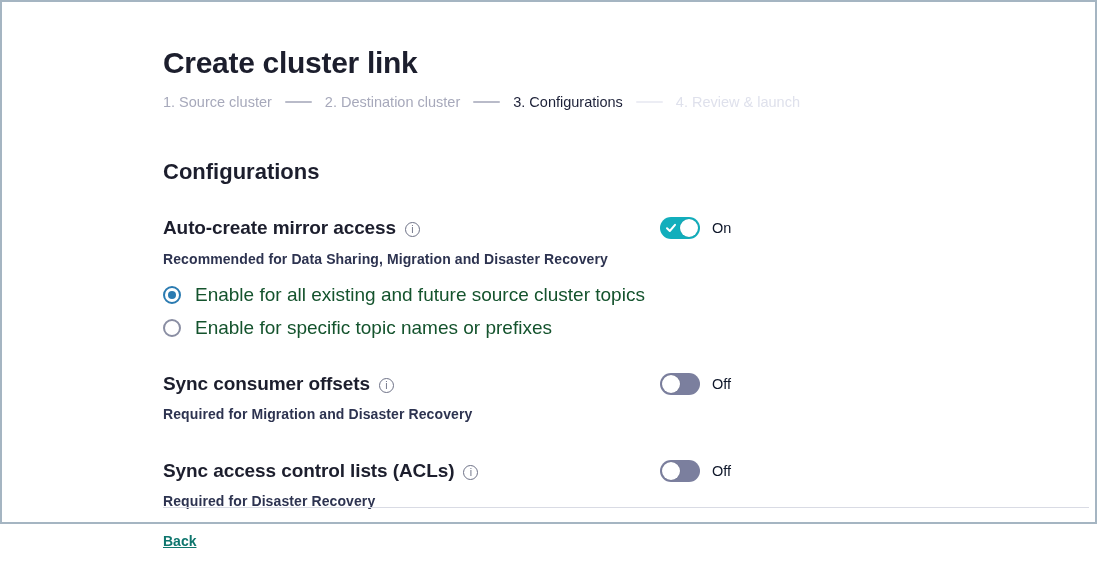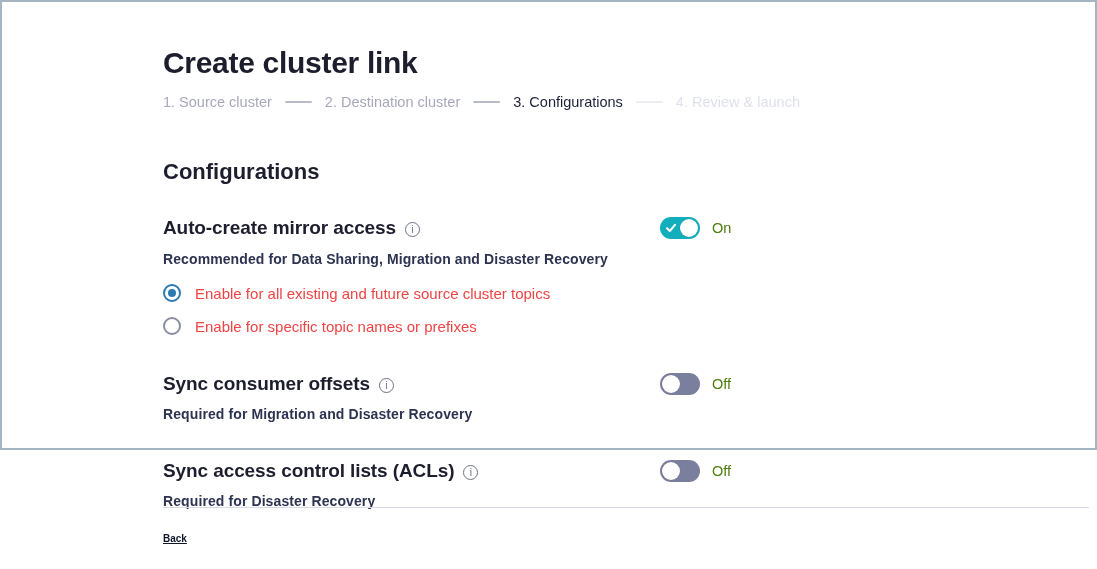--- a/index.html
+++ b/index.html
@@ -6,21 +6,21 @@
   html, body { width: 1097px; height: 569px; }
   body {
     font-family: "Liberation Sans", sans-serif;
     background: #ffffff;
     color: #1c1f30;
     overflow: hidden;
   }
   .frame {
     position: relative;
     width: 1097px;
-    height: 450px;
+    height: 524px;
     border: 2px solid #a5b5c2;
     background: #ffffff;
   }
 
   
   .page-title {
     position: absolute;
     left: 161px;
     top: 44px;
     font-size: 30px;
@@ -111,21 +111,21 @@
   }
   .toggle.on  .knob { right: 2px; }
   .toggle.off .knob { left: 2px; }
   .toggle .check-icon {
     position: absolute;
     left: 5px;
     top: 5px;
     width: 12px;
     height: 12px;
   }
-  .toggle-state { font-size: 14.5px; color: #4d7c0f; }
+  .toggle-state { font-size: 14.5px; color: #0f172a; }
 
   .config-desc {
     position: absolute;
     left: 161px;
     font-size: 14px;
     font-weight: 700;
     color: #2d3350;
     letter-spacing: 0.1px;
   }
 
@@ -148,39 +148,39 @@
     position: relative;
   }
   .radio.selected { border-color: #2b7bb1; }
   .radio.selected::after {
     content: "";
     position: absolute;
     inset: 3px;
     border-radius: 50%;
     background: #2b7bb1;
   }
-  .radio-label { font-size: 15px; color: #ef4444; }
+  .radio-label { font-size: 19px; color: #14532d; }
 
   .divider {
     position: absolute;
     left: 161px;
     top: 505px;
     width: 926px;
     height: 1px;
     background: #d9dbe4;
   }
 
   
   .back-link {
     position: absolute;
     left: 161px;
     top: 531px;
-    font-size: 10px;
+    font-size: 14px;
     font-weight: 600;
-    color: #0f172a;
+    color: #0f766e;
     text-decoration: underline;
     cursor: pointer;
   }
   .continue-button {
     position: absolute;
     left: 989px;
     top: 521px;
     width: 98px;
     height: 38px;
     background: #12aebc;

